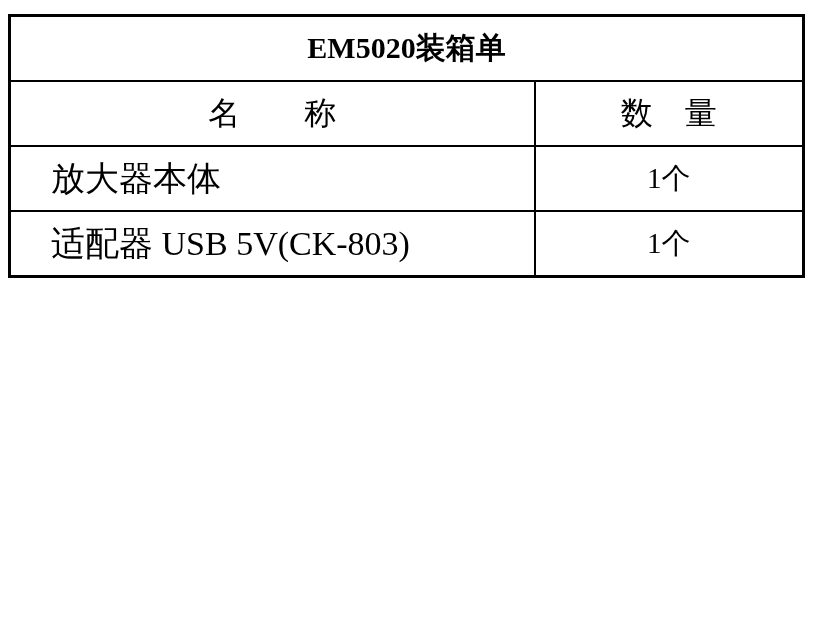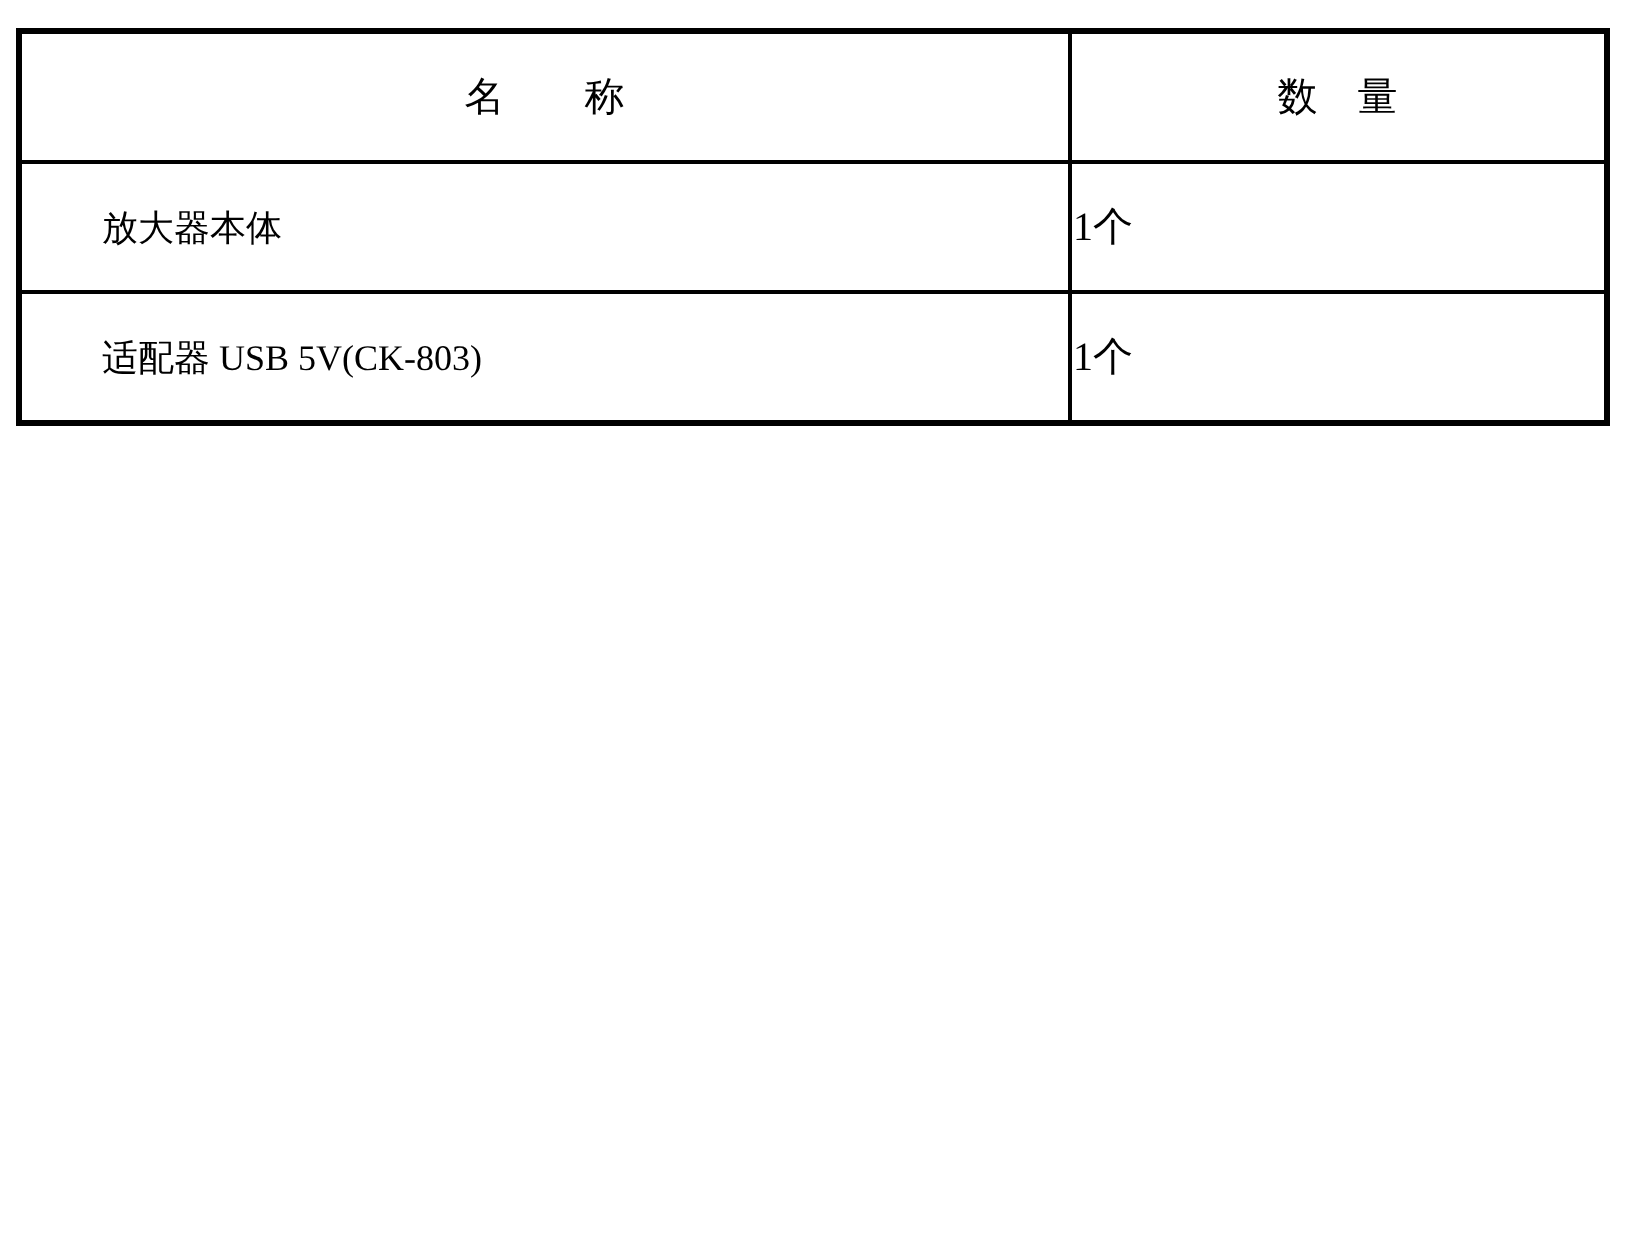--- a/index.html
+++ b/index.html
@@ -30,42 +30,45 @@
     overflow: hidden;
     white-space: nowrap;
   }
   .title-cell {
     text-align: center;
     font-weight: bold;
     font-size: 30px;
   }
   .header-cell {
     text-align: center;
-    font-size: 20px;
+    font-size: 32px;
   }
   .name-cell {
     text-align: left;
     padding-left: 40px;
-    font-size: 18px;
+    font-size: 34px;
   }
   .qty-cell {
-    text-align: left;
-    font-size: 20px;
+    text-align: center;
+    font-size: 29px;
     margin-left: 10px;
   }
 </style>
 </head>
 <body>
 
 <table class="packing-table">
   <colgroup>
     <col style="width:525px">
     <col style="width:269px">
   </colgroup>
   <tbody>
+    <tr>
+      <td colspan="2" class="title-cell">EM5020装箱单</td>
+    </tr>
     <tr>
       <td class="header-cell">名　　称</td>
       <td class="header-cell">数　量</td>
     </tr>
     <tr>
       <td class="name-cell">放大器本体</td>
       <td class="qty-cell">1个</td>
     </tr>
     <tr>
       <td class="name-cell">适配器 USB 5V(CK-803)</td>

